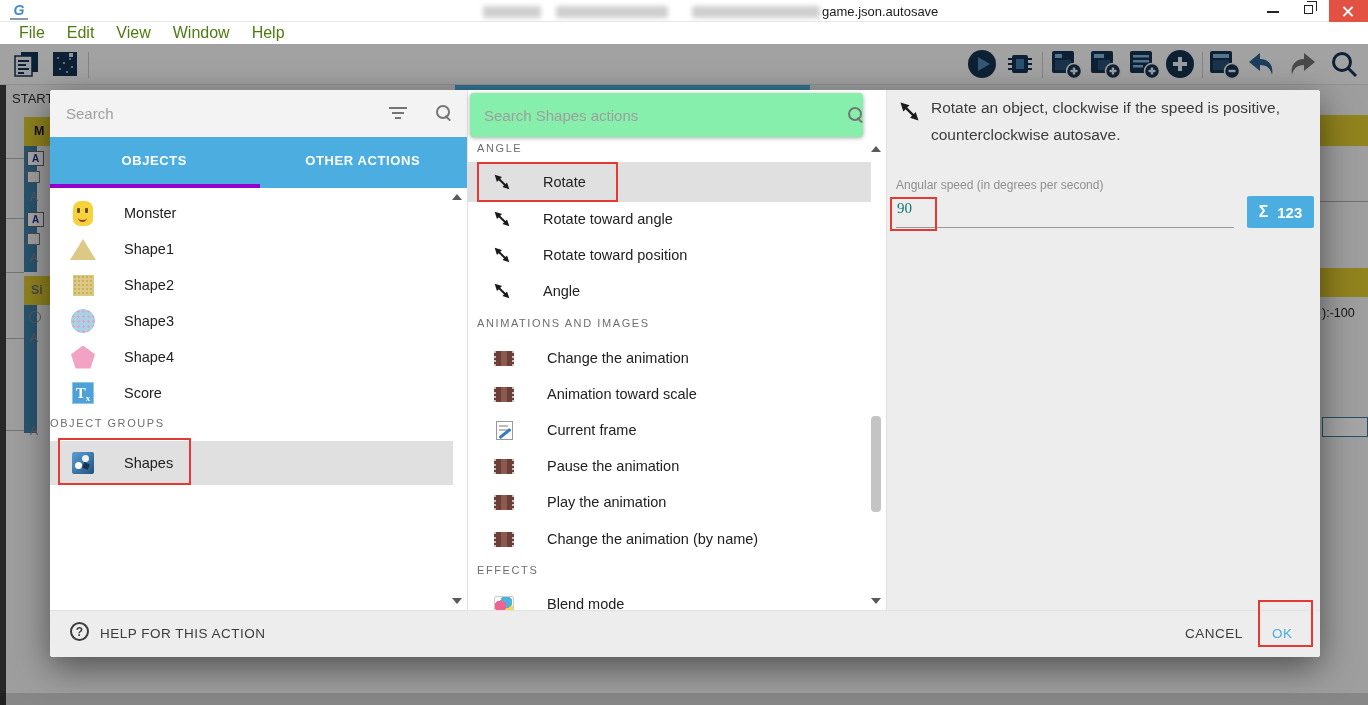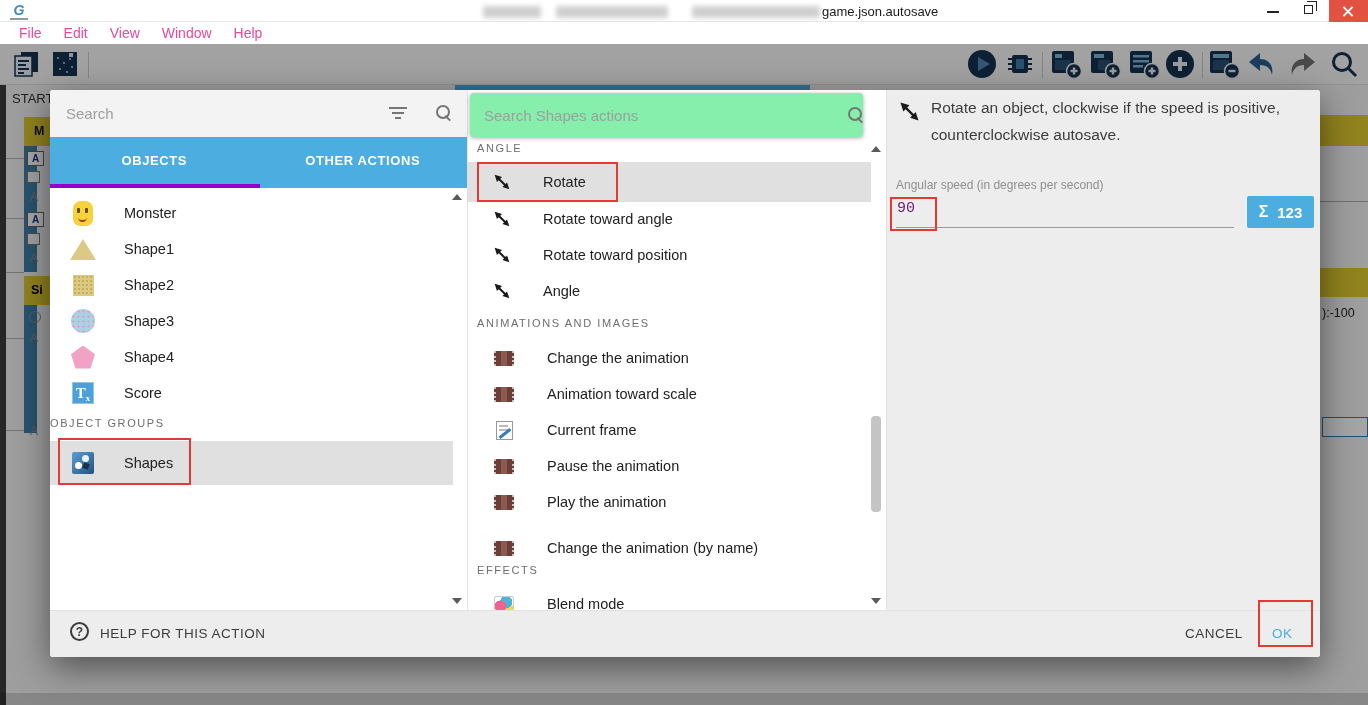--- a/index.html
+++ b/index.html
@@ -16,21 +16,21 @@
   .min-glyph { position:absolute; left:13px; top:11px; width:12px; height:2px; background:#222; }
   .restore-glyph { position:absolute; left:12px; top:5px; width:9px; height:9px; border:1.5px solid #222; background:#fff; }
   .restore-glyph::before { content:""; position:absolute; left:2px; top:-5px; width:9px; height:9px; border:1.5px solid #222; border-left:none; border-bottom:none; }
   .close-btn { background:#e25141; }
   .close-x { position:absolute; left:14px; top:6px; width:10px; height:10px; }
   .close-x::before, .close-x::after { content:""; position:absolute; left:4px; top:-1px; width:2px; height:13px; background:#fff; }
   .close-x::before { transform:rotate(45deg); } .close-x::after { transform:rotate(-45deg); }
 
   
   .menubar { position:absolute; left:0; top:22px; width:1368px; height:22px; background:#fff; display:flex; align-items:center; padding-left:8px; gap:0; z-index:3; }
-  .menu-item { font-size:14px; color:#ec4899; padding:0 11px; line-height:22px; }
+  .menu-item { font-size:16px; color:#4d7c0f; padding:0 11px; line-height:22px; }
 
   
   .app-bg { position:absolute; left:0; top:44px; width:1368px; height:661px; background:#f0f0f0; }
   .toolbar { position:absolute; left:0; top:0; width:1368px; height:41px; background:#f6f6f6; border-bottom:1px solid #dcdcdc; }
   .tsep { position:absolute; top:8px; width:1px; height:26px; background:#c9c9c9; }
   .events-tab-bar { position:absolute; left:455px; top:41px; width:355px; height:6px; background:#4badе0; background:#4bade0; }
   .left-edge { position:absolute; left:0; top:41px; width:6px; height:620px; background:#3c3c3c; }
   .olive { position:absolute; background:#dcc72e; }
   .bluecol { position:absolute; background:#3e7ea8; }
   .evt-chip { position:absolute; width:17px; height:15px; background:#fff; border:1px solid #666; color:#1d2f8f; font-size:10px; font-weight:bold; text-align:center; line-height:13px; }
@@ -98,21 +98,21 @@
   .ic-frame::after { content:""; position:absolute; left:1px; top:10px; width:14px; height:3px; background:#3a7abf; transform:rotate(-38deg); border-radius:1px; }
   .ic-blend { width:20px; height:17px; border:1px solid #ccc; border-radius:2px;
     background: radial-gradient(circle at 30% 62%, #f06292 0 36%, transparent 38%),
                 radial-gradient(circle at 62% 34%, #4fb3d9 0 40%, transparent 42%),
                 radial-gradient(circle at 70% 76%, #ffd54f 0 32%, transparent 34%), #fff; }
 
   
   .detail { position:absolute; left:836px; top:0; width:434px; height:567px; background:#ededed; border-left:1px solid #e0e0e0; }
   .desc { position:absolute; left:44px; top:4px; width:382px; font-size:15.5px; color:#3c3c3c; line-height:27px; }
   .field-label { position:absolute; left:9px; top:88px; font-size:12px; color:#8f8f8f; }
-  .field-input { position:absolute; left:10px; top:110px; width:120px; border:none; background:transparent; outline:none; font-size:15px; color:#701a75; font-family:Liberation Mono, monospace; }
+  .field-input { position:absolute; left:10px; top:110px; width:120px; border:none; background:transparent; outline:none; font-size:15px; color:#0f766e; font-family:Liberation Serif, serif; }
   .field-underline { position:absolute; left:9px; top:137px; width:338px; height:1px; background:#9b9b9b; }
   .sigma-btn { position:absolute; left:360px; top:106px; width:67px; height:32px; background:#4bade0; border-radius:2px; display:flex; align-items:center; justify-content:center; gap:9px; color:#fff; cursor:pointer; }
   .sigma-btn .sg { font-size:16px; font-weight:bold; }
   .sigma-btn .nm { font-size:15px; font-weight:bold; }
 
   
   .footer { position:absolute; left:0; top:520px; width:1270px; height:47px; background:#ededed; border-top:1px solid #e2e2e2; }
   .help-circle { position:absolute; left:20px; top:11px; width:19px; height:19px; border:2px solid #3c3c3c; border-radius:50%; color:#3c3c3c; font-size:12px; font-weight:bold; text-align:center; line-height:16px; }
   .help-label { position:absolute; left:50px; top:15px; font-size:13.5px; color:#3c3c3c; letter-spacing:.5px; }
   .cancel-label { position:absolute; left:1135px; top:15px; font-size:13.5px; color:#3c3c3c; letter-spacing:.5px; cursor:pointer; }
@@ -258,21 +258,21 @@
     <div class="olive" style="left:24px;top:73px;width:26px;height:29px;"></div>
     <div class="frag-text" style="left:34px;top:80px;font-weight:bold;color:#16163f;">M</div>
     <div class="bluecol" style="left:24px;top:102px;width:13px;height:126px;"></div>
     <div class="evt-chip" style="left:27px;top:107px;">A</div>
     <div class="evt-check" style="left:27px;top:127px;"></div>
     <div class="evt-a" style="left:30px;top:146px;">A</div>
     <div class="evt-chip" style="left:27px;top:168px;">A</div>
     <div class="evt-check" style="left:27px;top:189px;"></div>
     <div class="evt-a" style="left:30px;top:207px;">A</div>
     <div class="olive" style="left:24px;top:232px;width:26px;height:29px;"></div>
-    <div class="frag-text" style="left:31px;top:239px;font-weight:bold;color:#000000;">Si</div>
+    <div class="frag-text" style="left:31px;top:239px;font-weight:bold;color:#737373;">Si</div>
     <div class="bluecol" style="left:24px;top:261px;width:13px;height:128px;"></div>
     <div class="evt-circle" style="left:29px;top:267px;"></div>
     <div class="evt-a" style="left:30px;top:287px;">A</div>
     <div class="evt-a" style="left:30px;top:380px;">A</div>
     <div class="evt-line" style="left:6px;top:114px;width:18px;"></div>
     <div class="evt-line" style="left:6px;top:174px;width:18px;"></div>
     <div class="evt-line" style="left:6px;top:228px;width:18px;"></div>
     <div class="evt-line" style="left:6px;top:294px;width:18px;"></div>
     <div class="evt-line" style="left:6px;top:386px;width:18px;"></div>
 
@@ -419,21 +419,21 @@
           <span class="ic-film"></span>
         </span>
       <span class="action-label">Pause the animation</span>
     </div>
     <div class="action-row" style="top:394px;">
       <span class="icon-cell">
           <span class="ic-film"></span>
         </span>
       <span class="action-label">Play the animation</span>
     </div>
-    <div class="action-row" style="top:440px;">
+    <div class="action-row" style="top:431px;">
       <span class="icon-cell">
           <span class="ic-film"></span>
         </span>
       <span class="action-label">Change the animation (by name)</span>
     </div>
 
     <div class="sec-header" style="left:427px;top:474px;">EFFECTS</div>
     <div class="action-row" style="top:496px;">
       <span class="icon-cell">
           <span class="ic-blend"></span>

